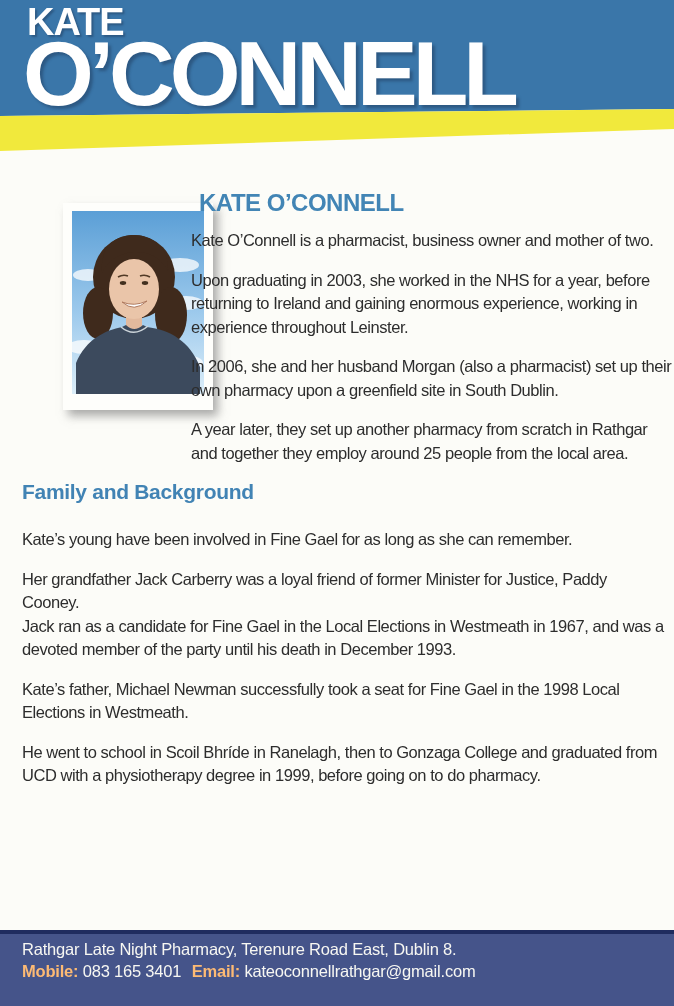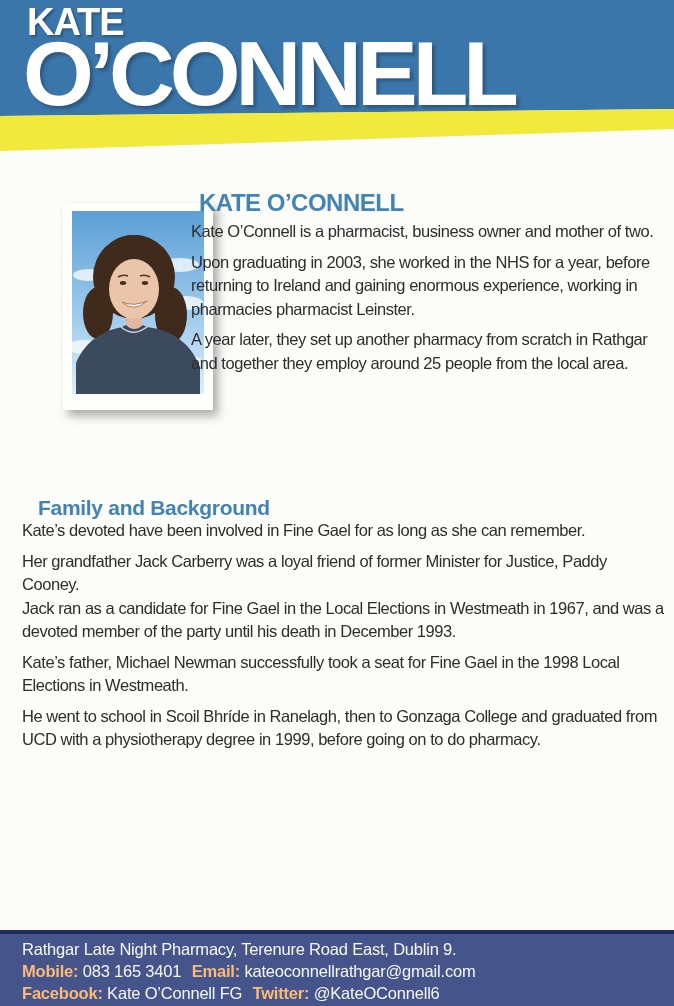--- a/index.html
+++ b/index.html
@@ -28,31 +28,31 @@
   .photo {
     position:absolute; left:23px; top:187px; width:150px; height:207px;
     box-sizing:border-box; background:#fefefb;
     padding:8px 9px 16px 9px;
     box-shadow:5px 6px 9px rgba(105,105,105,.55);
   }
   .photo svg { display:block; }
 
   
   .body-copy p {
-    margin:7px 0 5px 0; font-size:16.5px; line-height:23.5px;
+    margin:16px 0 5px 0; font-size:16.5px; line-height:23.5px;
     letter-spacing:-0.45px; color:#2d2d2d; white-space:pre-line;
   }
   .profile-heading {
     position:absolute; left:191px; top:182px; margin:8px;
     font-size:24px; font-weight:700; color:#4285b5;
     letter-spacing:-0.5px; line-height:1.05;
   }
   .intro-text { position:absolute; left:191px; top:213px; width:483px; }
   .family-heading {
-    position:absolute; left:22px; top:481px; margin:16px;
+    position:absolute; left:22px; top:481px; margin:0;
     font-size:21px; font-weight:700; color:#4183b4;
     letter-spacing:-0.3px; line-height:1.05;
   }
   .family-text { position:absolute; left:22px; top:512px; width:644px; }
 
   
   .footer {
     position:absolute; left:0; top:930px; width:674px; height:76px;
     box-sizing:border-box; background:#45548a;
     border-top:4px solid #1f2c5f;
@@ -111,46 +111,42 @@
       <path d="M4,183 L4,152 C14,128 34,119 50,116 L54,114 Q62,122 71,114 L75,116 C98,119 118,130 128,156 L128,183 Z" fill="#3c4a5d"></path>
       <path d="M49,116 Q62,127 76,115" stroke="#cdd5da" stroke-width="1.6" fill="none"></path>
     </svg>
   </figure>
 
   <h1 class="profile-heading">KATE O’CONNELL</h1>
   <section class="intro-text body-copy">
     <p>Kate O’Connell is a pharmacist, business owner and mother of two.</p>
     <p>Upon graduating in 2003, she worked in the NHS for a year, before
 returning to Ireland and gaining enormous experience, working in
-pharmacies pharmacist Leinster.</p>
+experience throughout Leinster.</p>
+    <p>In 2006, she and her husband Morgan (also a pharmacist) set up their
+own pharmacy upon a greenfield site in South Dublin.</p>
     <p>A year later, they set up another pharmacy from scratch in Rathgar
 and together they employ around 25 people from the local area.</p>
   </section>
 
   <h2 class="family-heading">Family and Background</h2>
   <section class="family-text body-copy">
-    <p>Kate’s devoted have been involved in Fine Gael for as long as she can remember.</p>
+    <p>Kate’s young have been involved in Fine Gael for as long as she can remember.</p>
     <p>Her grandfather Jack Carberry was a loyal friend of former Minister for Justice, Paddy Cooney.
 Jack ran as a candidate for Fine Gael in the Local Elections in Westmeath in 1967, and was a
 devoted member of the party until his death in December 1993.</p>
     <p>Kate’s father, Michael Newman successfully took a seat for Fine Gael in the 1998 Local
 Elections in Westmeath.</p>
     <p>He went to school in Scoil Bhríde in Ranelagh, then to Gonzaga College and graduated from
 UCD with a physiotherapy degree in 1999, before going on to do pharmacy.</p>
   </section>
 
   <footer class="footer">
-    <p><span>Rathgar Late Night Pharmacy, Terenure Road East, Dublin 9.</span></p>
+    <p><span>Rathgar Late Night Pharmacy, Terenure Road East, Dublin 8.</span></p>
     <p>
       <span class="lbl">Mobile:</span>
       <span class="val">083 165 3401</span>
       <span class="lbl">Email:</span>
       <span class="val">kateoconnellrathgar@gmail.com</span>
     </p>
-    <p>
-      <span class="lbl">Facebook:</span>
-      <span class="val">Kate O’Connell FG</span>
-      <span class="lbl">Twitter:</span>
-      <span class="val">@KateOConnell6</span>
-    </p>
   </footer>
 
 </div>
 
 </body></html>

